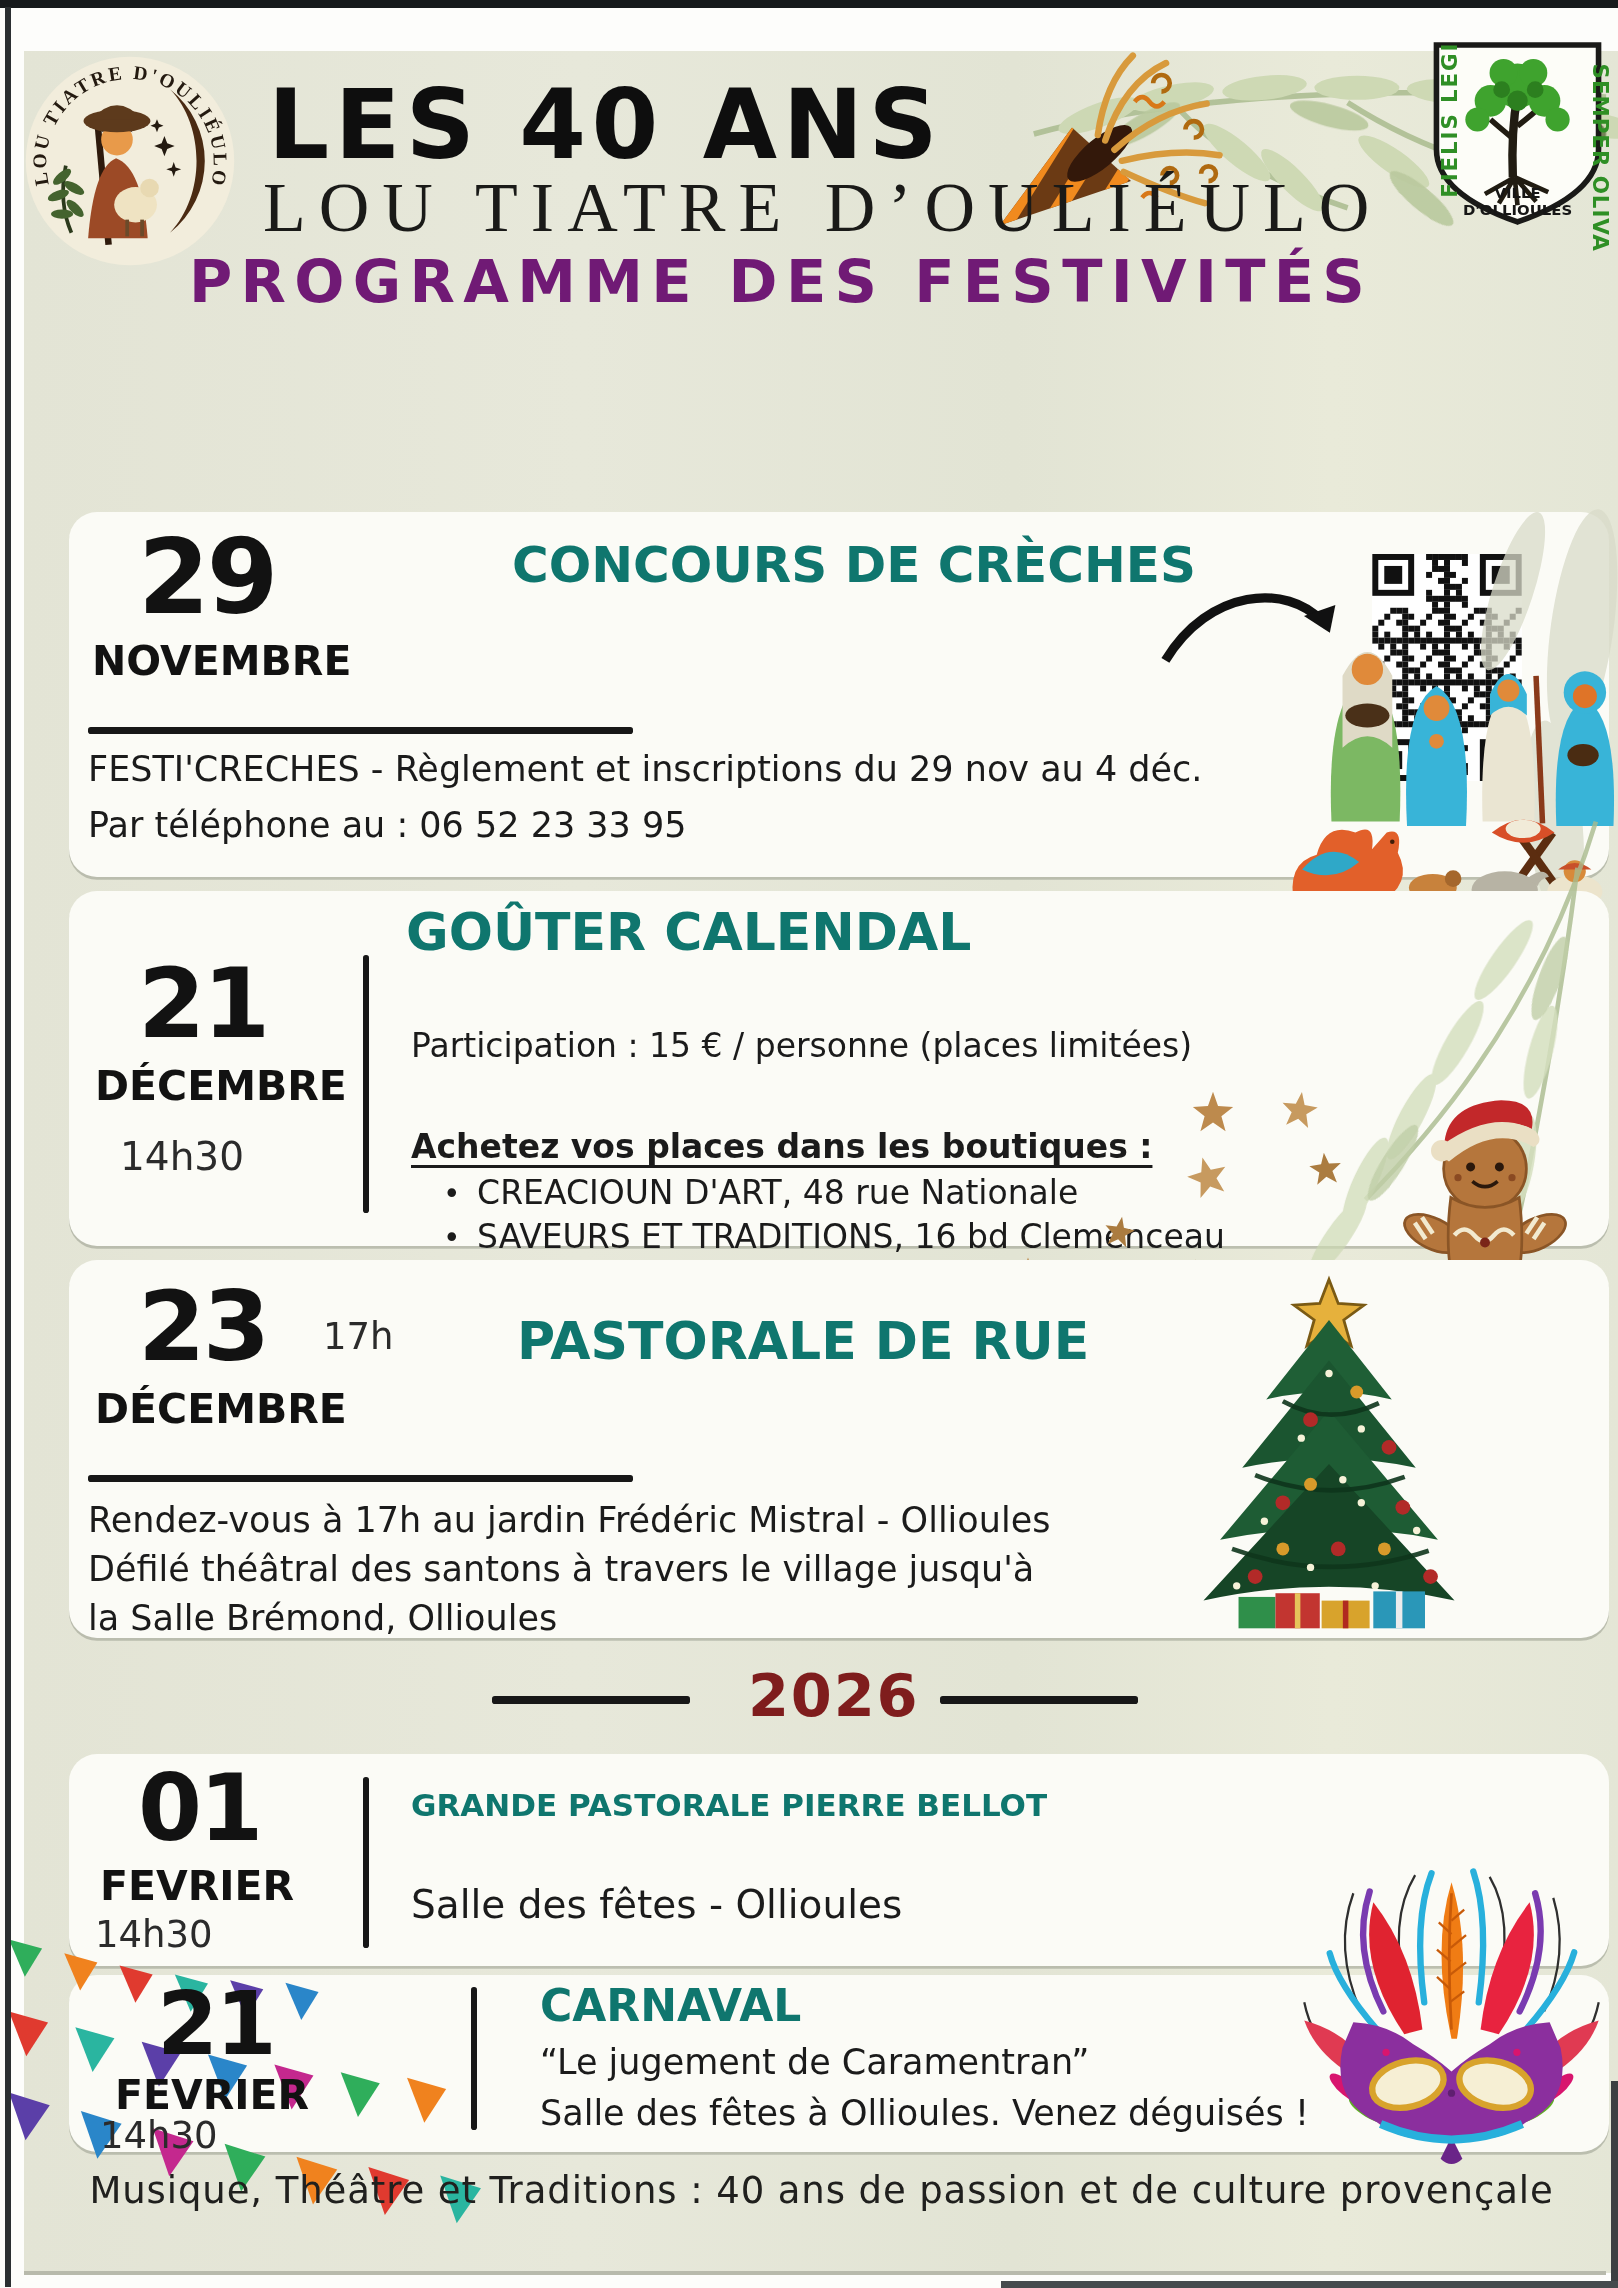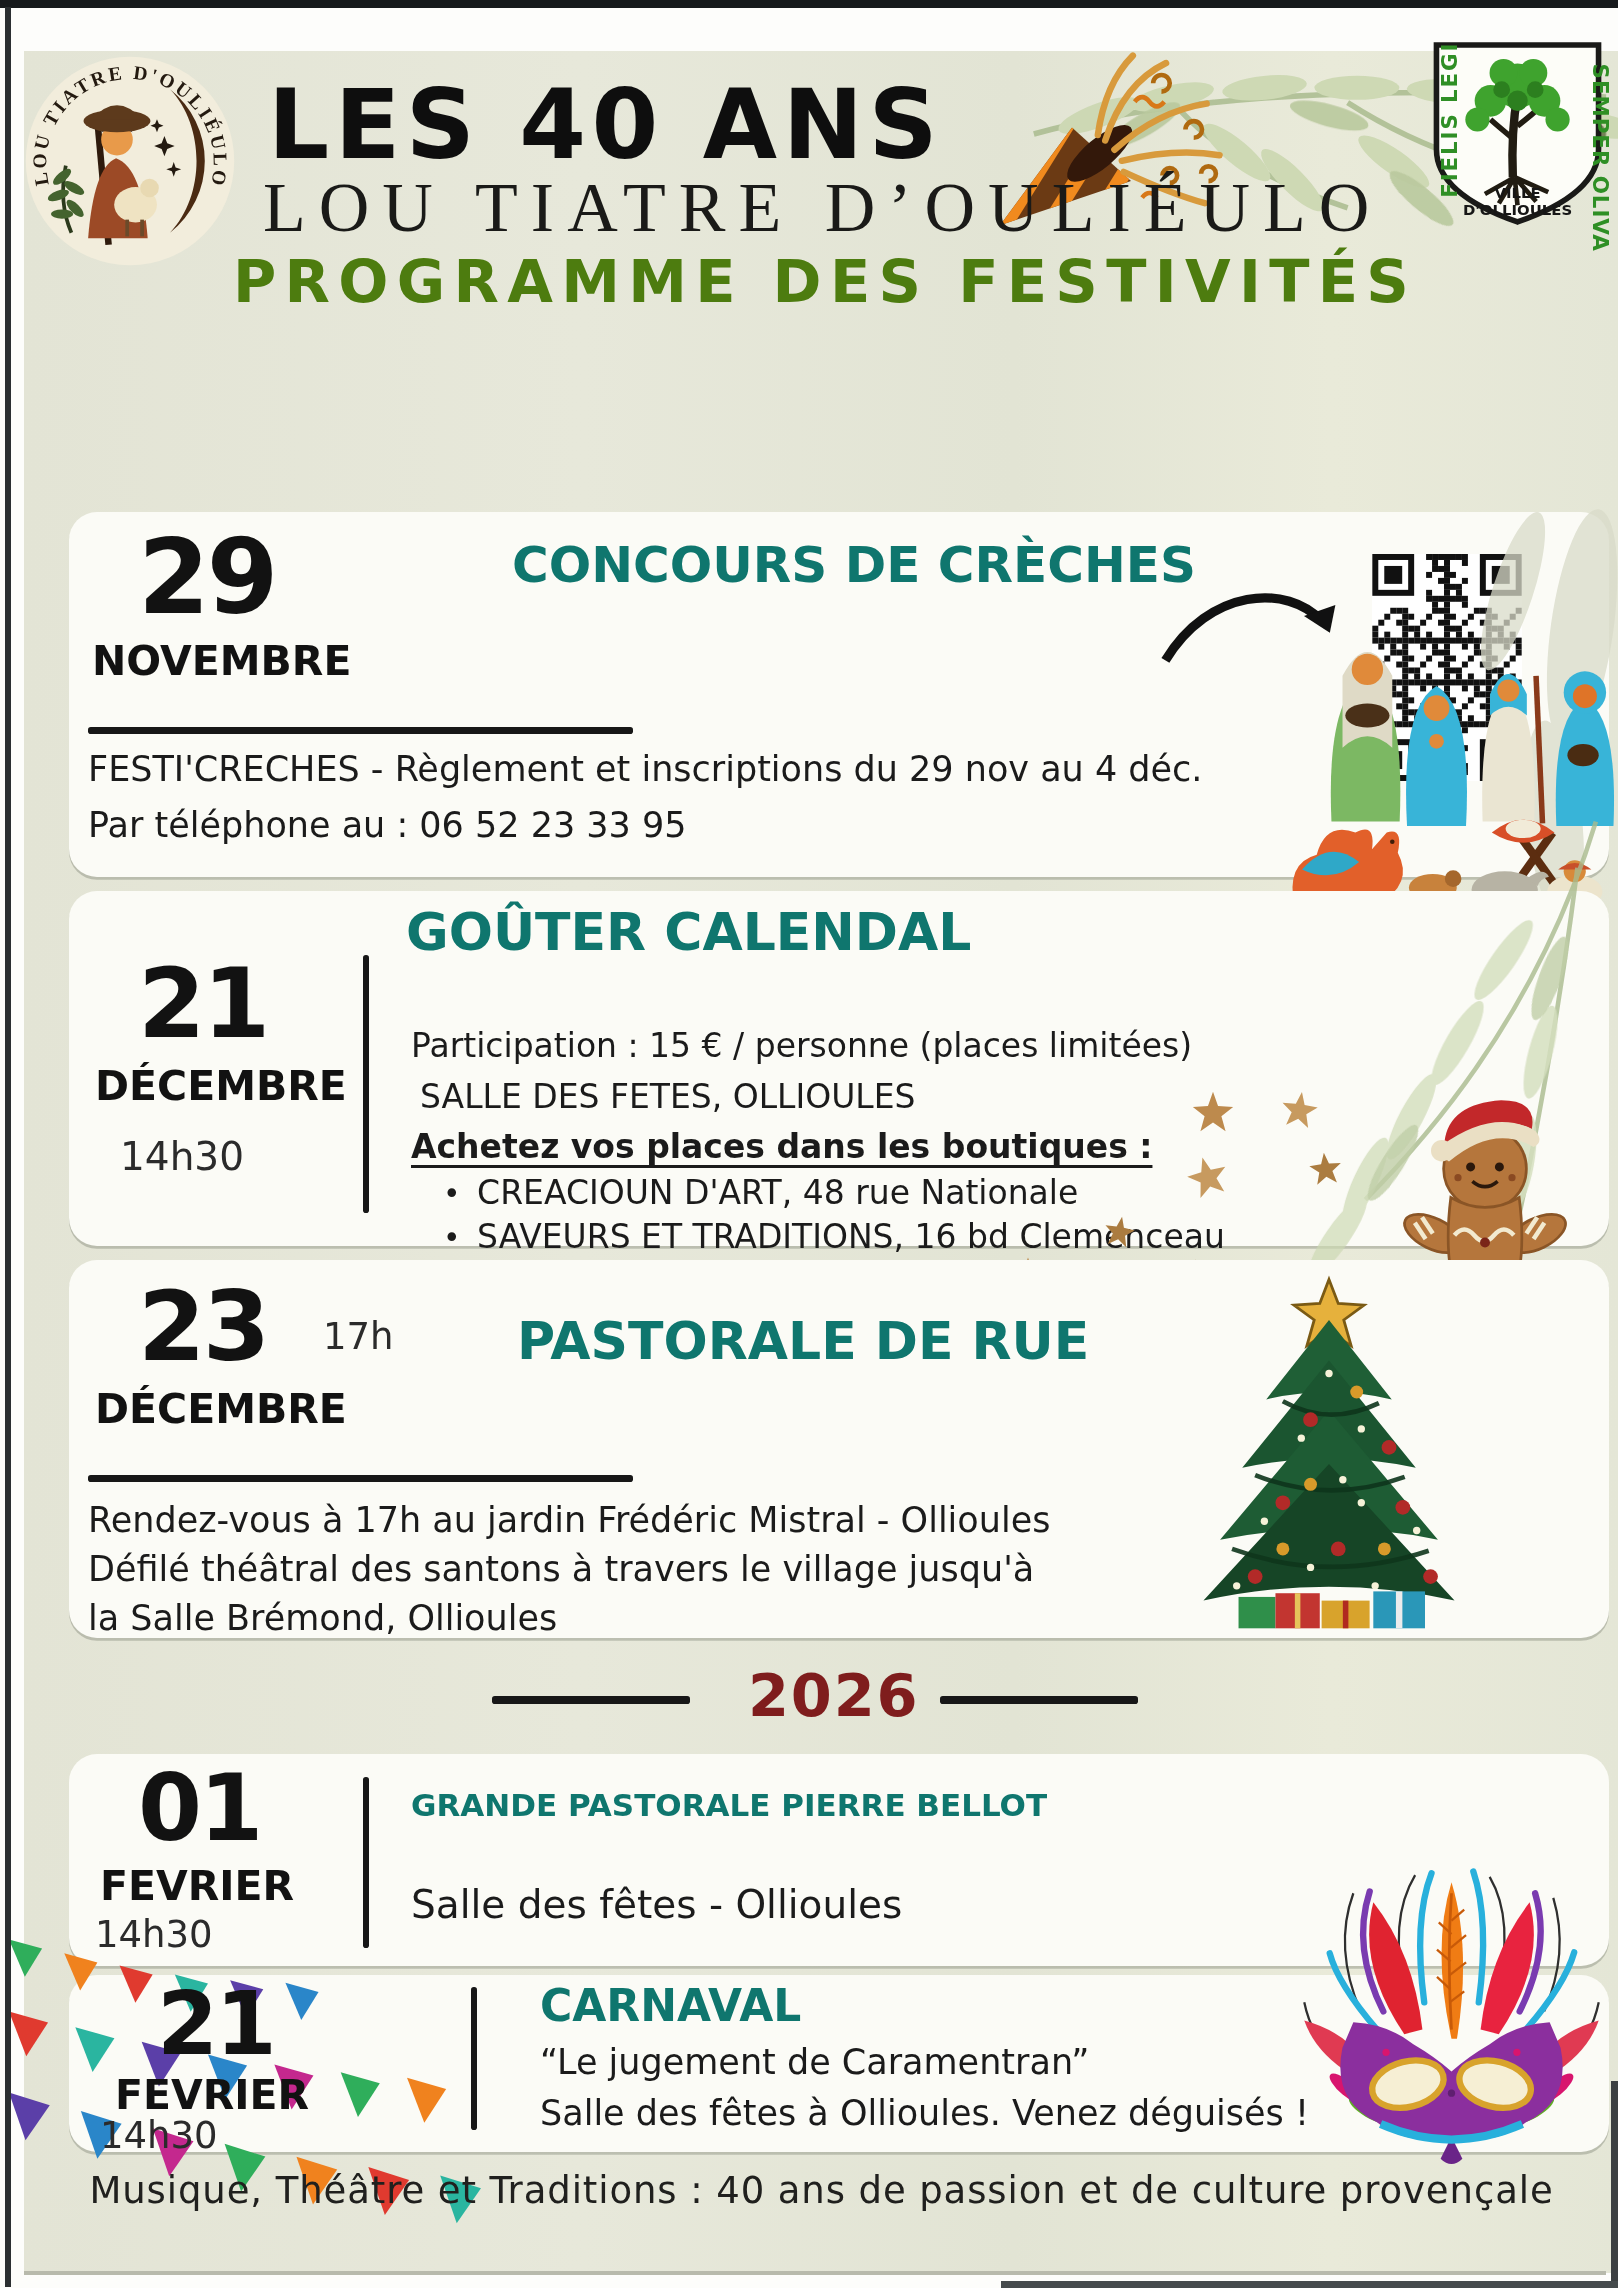--- a/index.html
+++ b/index.html
@@ -11,21 +11,21 @@
   .topline{left:0;top:0;width:1619px;height:8.3px;background:#171a1c;}
   .leftline{left:4.6px;top:6.5px;width:6.5px;height:2280px;background:#2b2f31;}
   .bottomgrey{left:24px;top:2271px;width:1582px;height:3.7px;background:#b8baac;}
   .rightdark{left:1611px;top:2081px;width:7.4px;height:208px;background:#3c4042;}
   .bottomdark{left:1001px;top:2281px;width:617px;height:8.3px;background:#464b4d;}
 
   .card{position:absolute;background:#fbfbf6;border-radius:28px;box-shadow:0 2.8px 0 rgba(110,115,100,.35);}
 
   .t-les40{font-size:96px;font-weight:bold;letter-spacing:5.5px;color:#0e0e0e;}
   .t-serif{font-family:"Liberation Serif",serif;font-size:70px;letter-spacing:13px;color:#1a1a18;}
-  .t-prog{font-size:59px;font-weight:bold;letter-spacing:8.3px;color:#4d7c0f;margin-left:44px;}
+  .t-prog{font-size:59px;font-weight:bold;letter-spacing:8.3px;color:#701a75;}
 
   .day{font-weight:bold;letter-spacing:-2.8px;color:#121212;line-height:1;}
   .month{font-weight:bold;color:#121212;line-height:1;}
   .time{font-weight:normal;color:#2b2b2b;line-height:1;}
   .etitle{font-weight:bold;color:#0f766e;line-height:1;}
   .eline{color:#1b1b1b;line-height:1.15;}
   .rule{background:#171717;border-radius:2.8px;}
   .vdiv{background:#171717;width:5.5px;border-radius:2.8px;}
   .ulink{text-decoration:underline;text-underline-offset:6.5px;text-decoration-thickness:2.8px;}
   .bullet::before{content:"•";margin-right:16.6px;font-size:0.9em;}
@@ -584,21 +584,20 @@
     </g>
   </svg>
 
   <div class="card" style="left:69px;top:891px;width:1540px;height:355px;"></div>
   <div class="abs etitle" style="left:406px;top:906px;font-size:52px;">GOÛTER CALENDAL</div>
   <div class="abs day" style="left:138px;top:955px;font-size:97px;">21</div>
   <div class="abs month" style="left:95px;top:1066px;font-size:41px;">DÉCEMBRE</div>
   <div class="abs time" style="left:120px;top:1137px;font-size:39px;">14h30</div>
   <div class="abs vdiv" style="left:363px;top:955px;height:258px;"></div>
   <div class="abs eline" style="left:411px;top:1027px;font-size:33px;">Participation : 15 € / personne (places limitées)</div>
-  <div class="abs eline" style="left:420px;top:1078px;font-size:33px;">SALLE DES FETES, OLLIOULES</div>
   <div class="abs eline ulink" style="left:411px;top:1128px;font-size:33px;font-weight:bold;">Achetez vos places dans les boutiques :</div>
   <div class="abs eline bullet" style="left:443px;top:1174px;font-size:33px;">CREACIOUN D'ART, 48 rue Nationale</div>
   <div class="abs eline bullet" style="left:443px;top:1218px;font-size:33px;">SAVEURS ET TRADITIONS, 16 bd Clemenceau</div>
 
   <svg class="abs" style="left:1227px;top:812px;width:391px;height:591px;" viewBox="0 0 424 640" opacity="0.8">
     <g stroke="#a9bb8e" stroke-width="5" fill="none">
       <path d="M400,10 Q330,240 150,420"></path>
         <path d="M380,60 Q350,300 290,560"></path>
     </g>
     <g fill="#ccd8b2" opacity="0.85">

